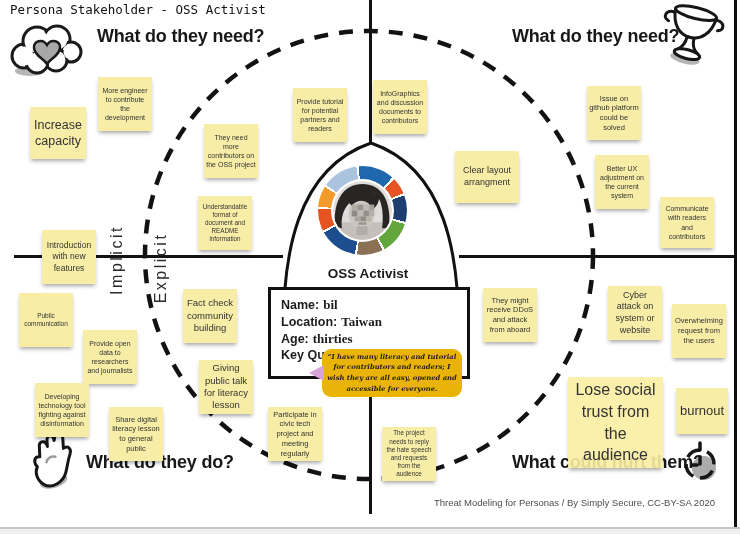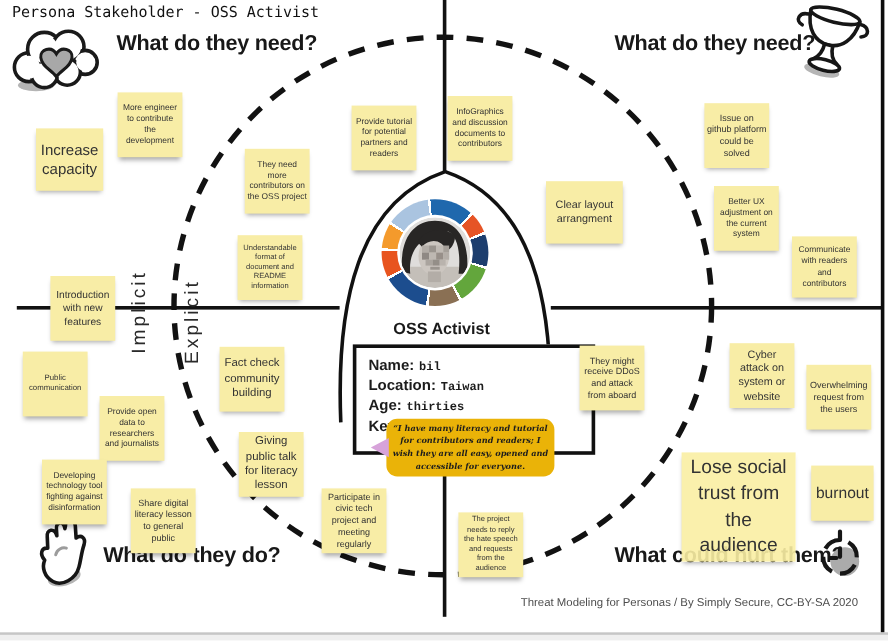--- a/index.html
+++ b/index.html
@@ -57,24 +57,24 @@
   #n17{left:268px;top:407px;font-size:7.5px;}
   #n18{left:483px;top:288px;font-size:7.5px;}
   #n19{left:608px;top:286px;font-size:9px;}
   #n20{left:672px;top:304px;font-size:7.5px;}
   #n21{left:382px;top:427px;font-size:6.3px;}
   #n22{left:568px;top:377px;width:95px;height:91px;font-size:16px;line-height:1.35;background:rgba(249,238,163,0.9);z-index:5;}
   #n23{left:676px;top:388px;width:52px;height:46px;font-size:13px;}
 
   
   #oss-label{position:absolute;left:303px;top:266px;width:130px;text-align:center;font-size:13.5px;font-weight:600;color:#1a1a1a;z-index:4;}
-  #persona-card{position:absolute;left:268px;top:287px;width:202px;height:92px;background:#fff;border:3px solid #111;box-sizing:border-box;z-index:4;padding:7px 0 0 10px;margin-left:26px;}
+  #persona-card{position:absolute;left:268px;top:287px;width:202px;height:92px;background:#fff;border:3px solid #111;box-sizing:border-box;z-index:4;padding:7px 0 0 10px;}
   .card-line{display:flex;gap:4px;height:17px;align-items:baseline;}
   .card-label{font-weight:bold;font-size:12.5px;}
-  .card-value{font-family:Liberation Mono, monospace;font-weight:bold;font-size:10px;text-align:center;}
+  .card-value{font-family:Liberation Serif, serif;font-weight:bold;font-size:13px;text-align:center;}
 
   #quote-bubble{position:absolute;left:322px;top:349px;width:140px;height:48px;border-radius:9px;
      display:flex;align-items:center;justify-content:center;text-align:center;z-index:6;
      font-family:"DejaVu Serif",serif;font-style:italic;font-weight:bold;font-size:6.8px;line-height:1.55;color:#1d1d1d;padding:2px 5px;box-sizing:border-box;}
   #bubble-tail{position:absolute;left:-13px;top:16px;width:0;height:0;border-top:8px solid transparent;border-bottom:8px solid transparent;border-right:15px solid #d7a3da;}
 
   
   #avatar{position:absolute;left:318px;top:166px;width:89px;height:89px;z-index:4;}
   #avatar-ring{width:89px;height:89px;border-radius:50%;display:flex;align-items:center;justify-content:center;}
   #ring-hole{width:63px;height:63px;border-radius:50%;background:#fff;display:flex;align-items:center;justify-content:center;}

